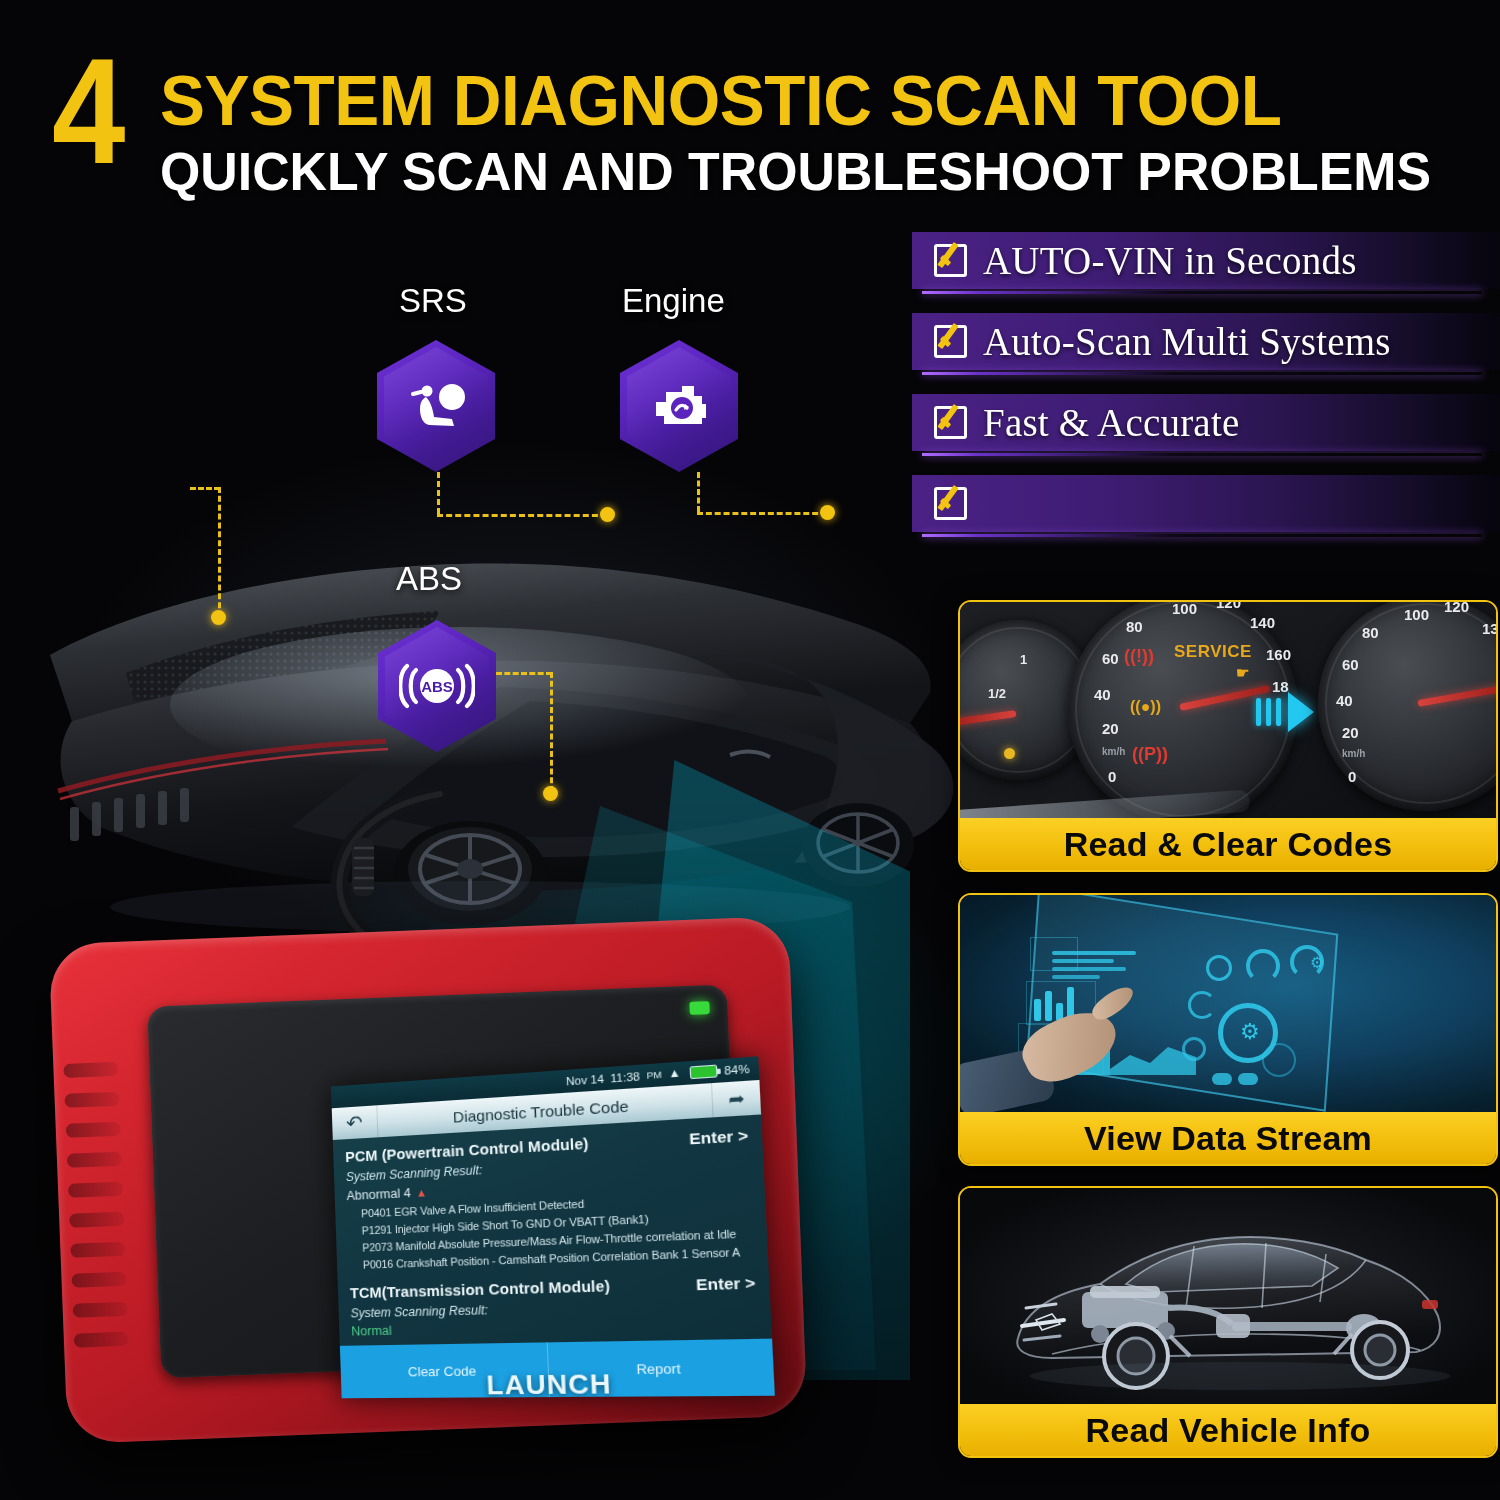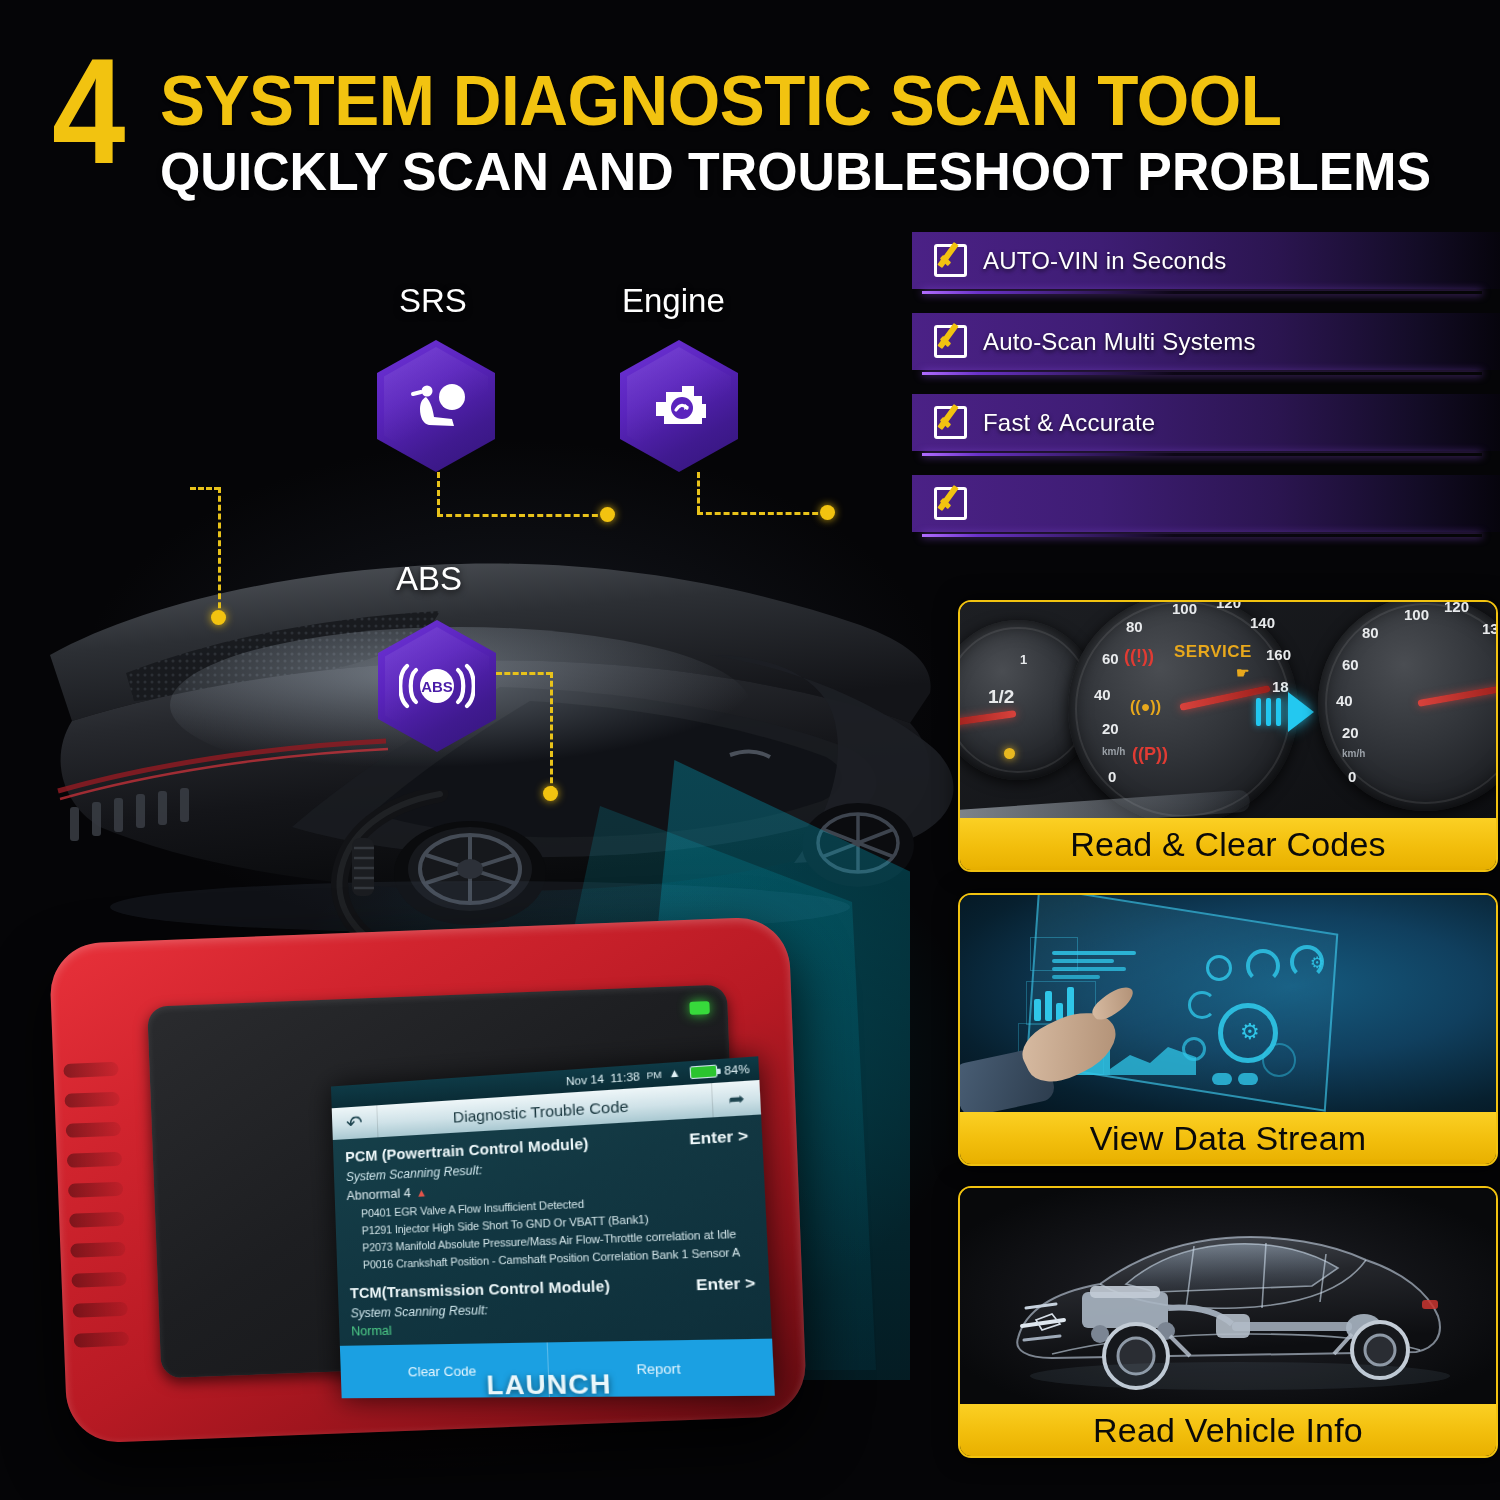--- a/index.html
+++ b/index.html
@@ -39,22 +39,22 @@
           display:flex; align-items:center; padding-left:22px; }
   .fbar::after { content:""; position:absolute; left:10px; bottom:-5px; width:560px; height:3px;
                  background:linear-gradient(90deg,#b06cff 0%, #6a32c8 10%, rgba(60,20,110,.15) 45%, rgba(0,0,0,0) 85%);
                  box-shadow:0 0 9px rgba(160,90,255,.75); }
   .chk { width:33px; height:33px; border:3px solid #fff; border-radius:3px;
          position:relative; flex:0 0 auto; margin-right:16px; }
   .chk::before { content:""; position:absolute; left:3px; top:11px; width:11px; height:5px;
                  background:#F2C310; transform:rotate(44deg); border-radius:1px; }
   .chk::after  { content:""; position:absolute; left:8px; top:-6px; width:6px; height:28px;
                  background:#F2C310; transform:rotate(36deg); border-radius:1px; }
-  .flabel { color:#fff; font-size:24px; letter-spacing:.2px; white-space:nowrap;
-            text-shadow:0 2px 4px rgba(0,0,0,.7); }
+  .flabel { color:#fff; font-size:39px; letter-spacing:.2px; white-space:nowrap;
+            text-shadow:0 2px 4px rgba(0,0,0,.7);font-family:Liberation Serif, serif; }
 
   
   .hexwrap { position:absolute; }
   .hex { position:relative; width:118px; height:132px;
          background:linear-gradient(150deg,#6f34d8 0%,#5a24bd 38%,#401a90 72%,#33157a 100%);
          clip-path:polygon(50% 0%,100% 25%,100% 75%,50% 100%,0% 75%,0% 25%);
          display:flex; align-items:center; justify-content:center;
          filter:drop-shadow(0 0 22px rgba(130,60,240,.70)); }
   .hex .inner { position:absolute; inset:7px;
          clip-path:polygon(50% 0%,100% 25%,100% 75%,50% 100%,0% 75%,0% 25%);
@@ -148,21 +148,21 @@
             color:#e9f7fb; font-size:26px; font-weight:bold; letter-spacing:1px;
             text-shadow:0 2px 6px rgba(0,0,0,.55); }
 
   
   .card { position:absolute; left:958px; width:540px; border-radius:13px; overflow:hidden;
           border:2px solid #F2C310; background:#08090b;
           box-shadow:0 0 22px rgba(0,0,0,.8); }
   .card-img { position:relative; width:100%; overflow:hidden; }
   .card-cap { height:52px; background:linear-gradient(180deg,#FBD024 0%,#F2BE0C 55%,#E8B000 100%);
           display:flex; align-items:center; justify-content:center;
-          color:#0a0a0a; font-size:34px; font-weight:normal; letter-spacing:.2px; }
+          color:#0a0a0a; font-size:34px; font-weight:bold; letter-spacing:.2px; }
 
   
   .gauge { position:absolute; border-radius:50%;
           background:radial-gradient(circle at 40% 32%, #4a4d52 0%, #303338 44%, #1b1d21 78%, #101114 100%);
           box-shadow:inset 0 0 22px rgba(0,0,0,.85), 0 3px 14px rgba(0,0,0,.75); }
   .gauge .rim { position:absolute; inset:7px; border-radius:50%; border:2px solid rgba(255,255,255,.09); }
   .gnum { position:absolute; color:#e8eaec; font-size:15px; font-weight:bold; }
   .needle { position:absolute; height:7px; border-radius:4px;
           background:linear-gradient(90deg,#d8423c,#9c1f1b); transform-origin:left center;
           box-shadow:0 0 8px rgba(216,66,60,.65); }
@@ -449,21 +449,21 @@
       </div>
     </div>
   </div>
 
   <div class="card" style="top:600px; height:272px;">
     <div class="card-img" style="height:216px; background:linear-gradient(150deg,#1d1f23,#0d0e11);">
 
       <div class="gauge" style="left:-22px; top:18px; width:160px; height:160px;">
         <div class="rim"></div>
         <div class="gnum" style="left:82px; top:32px; font-size:13px;">1</div>
-        <div class="gnum" style="left:50px; top:66px; font-size:19px;">1/2</div>
+        <div class="gnum" style="left:50px; top:66px; font-size:13px;">1/2</div>
         <div class="needle" style="left:78px; top:90px; width:66px; transform:rotate(172deg);"></div>
         <div style="position:absolute;left:66px;top:128px;width:11px;height:11px;border-radius:50%;background:#e8b820;box-shadow:0 0 9px rgba(232,184,32,.9);"></div>
       </div>
 
       <div class="gauge" style="left:108px; top:-8px; width:230px; height:230px;">
         <div class="rim"></div>
         <div class="gnum" style="left:104px; top:6px;">100</div>
         <div class="gnum" style="left:58px;  top:24px;">80</div>
         <div class="gnum" style="left:34px;  top:56px;">60</div>
         <div class="gnum" style="left:26px;  top:92px;">40</div>

